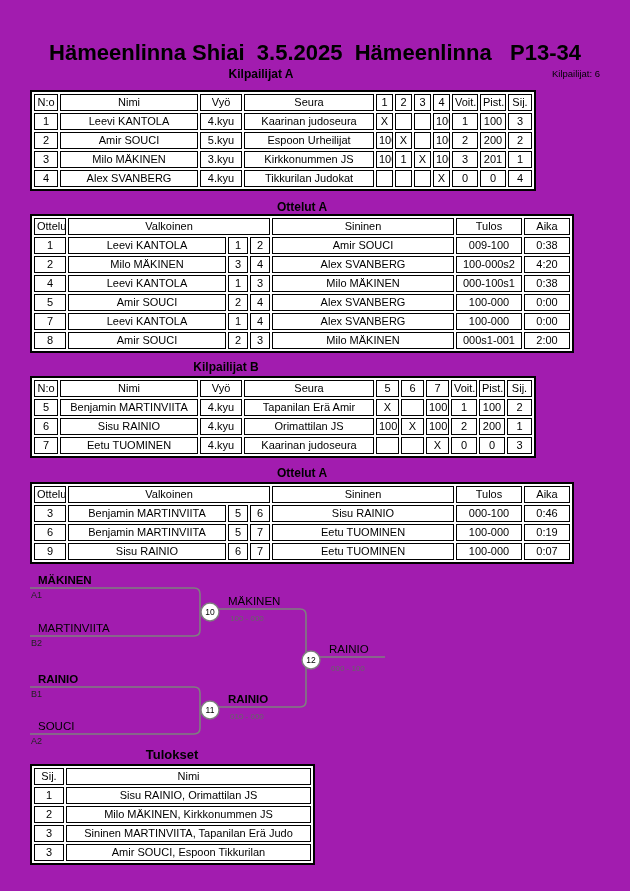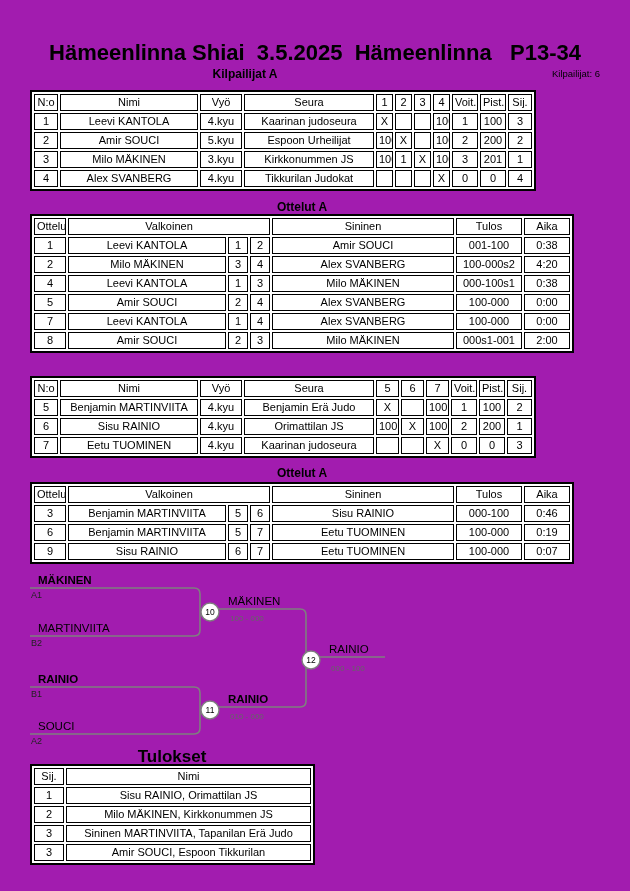--- a/index.html
+++ b/index.html
@@ -20,21 +20,21 @@
   .b{font-weight:bold;}
   .tl{border-left:2px solid #000;}
   svg text{font-family:"Liberation Sans",sans-serif;}
 </style>
 </head>
 <body>
 
 <div id="sheet">
 
   <div class="title">Hämeenlinna Shiai  3.5.2025  Hämeenlinna   P13-34</div>
-  <div class="sec" style="top:67px;left:0;width:426px;padding-left:32px;">Kilpailijat A</div>
+  <div class="sec" style="top:67px;left:16px;width:426px;padding-left:32px;">Kilpailijat A</div>
   <div class="meta">Kilpailijat: 6</div>
 
   <table class="tbl" style="top:90px;left:30px;width:506px;">
     <colgroup>
         <col style="width:24px">
         <col style="width:138px">
         <col style="width:42px">
         <col style="width:130px">
         <col style="width:17px">
         <col style="width:17px">
@@ -132,21 +132,21 @@
       <th>Sininen</th>
       <th>Tulos</th>
       <th>Aika</th>
     </tr>
     <tr>
       <td>1</td>
       <td class="ln">Leevi KANTOLA</td>
       <td>1</td>
       <td>2</td>
       <td class="ln b">Amir SOUCI</td>
-      <td>001-100</td>
+      <td>009-100</td>
       <td>0:38</td>
     </tr>
     <tr>
       <td>2</td>
       <td class="ln b">Milo MÄKINEN</td>
       <td>3</td>
       <td>4</td>
       <td class="ln">Alex SVANBERG</td>
       <td>100-000s2</td>
       <td>4:20</td>
@@ -183,20 +183,21 @@
       <td class="ln">Amir SOUCI</td>
       <td>2</td>
       <td>3</td>
       <td class="ln b">Milo MÄKINEN</td>
       <td>000s1-001</td>
       <td>2:00</td>
     </tr>
   </tbody>
     </table>
 
+  <div class="sec" style="top:360px;left:0;width:452px;">Kilpailijat B</div>
 
   <table class="tbl" style="top:376px;left:30px;width:506px;">
     <colgroup>
         <col style="width:24px">
         <col style="width:138px">
         <col style="width:42px">
         <col style="width:130px">
         <col style="width:23px">
         <col style="width:23px">
         <col style="width:23px">
@@ -214,21 +215,21 @@
       <th>6</th>
       <th>7</th>
       <th class="tl">Voit.</th>
       <th>Pist.</th>
       <th>Sij.</th>
     </tr>
     <tr>
       <td>5</td>
       <td class="ln">Benjamin MARTINVIITA</td>
       <td>4.kyu</td>
-      <td class="ln">Benjamin Erä Judo</td>
+      <td class="ln">Tapanilan Erä Amir</td>
       <td>X</td>
       <td></td>
       <td>100</td>
       <td class="tl">1</td>
       <td>100</td>
       <td>2</td>
     </tr>
     <tr>
       <td>6</td>
       <td class="ln">Sisu RAINIO</td>
@@ -332,21 +333,21 @@
     <text x="31" y="137" font-size="9" fill="#222">B1</text>
     <text x="38" y="170" font-size="11.5" fill="#000">SOUCI</text>
     <text x="31" y="184" font-size="9" fill="#222">A2</text>
     <text x="228" y="143" font-size="11.5" font-weight="bold" fill="#000">RAINIO</text>
     <text x="230" y="159" font-size="8" fill="#666">010 - 000</text>
 
     <text x="329" y="93" font-size="11.5" fill="#000">RAINIO</text>
     <text x="331" y="111" font-size="8" fill="#666">000 - 100</text>
   </svg>
 
-  <div class="sec" style="top:747px;left:0;width:344px;font-size:17px;">Tulokset</div>
+  <div class="sec" style="top:747px;left:0;width:344px;font-size:13px;">Tulokset</div>
 
   <table class="tbl" style="top:764px;left:30px;width:285px;">
     <colgroup>
         <col style="width:30px">
         <col style="width:245px">
       </colgroup>
     <tbody>
         <tr>
       <th>Sij.</th>
       <th>Nimi</th>

